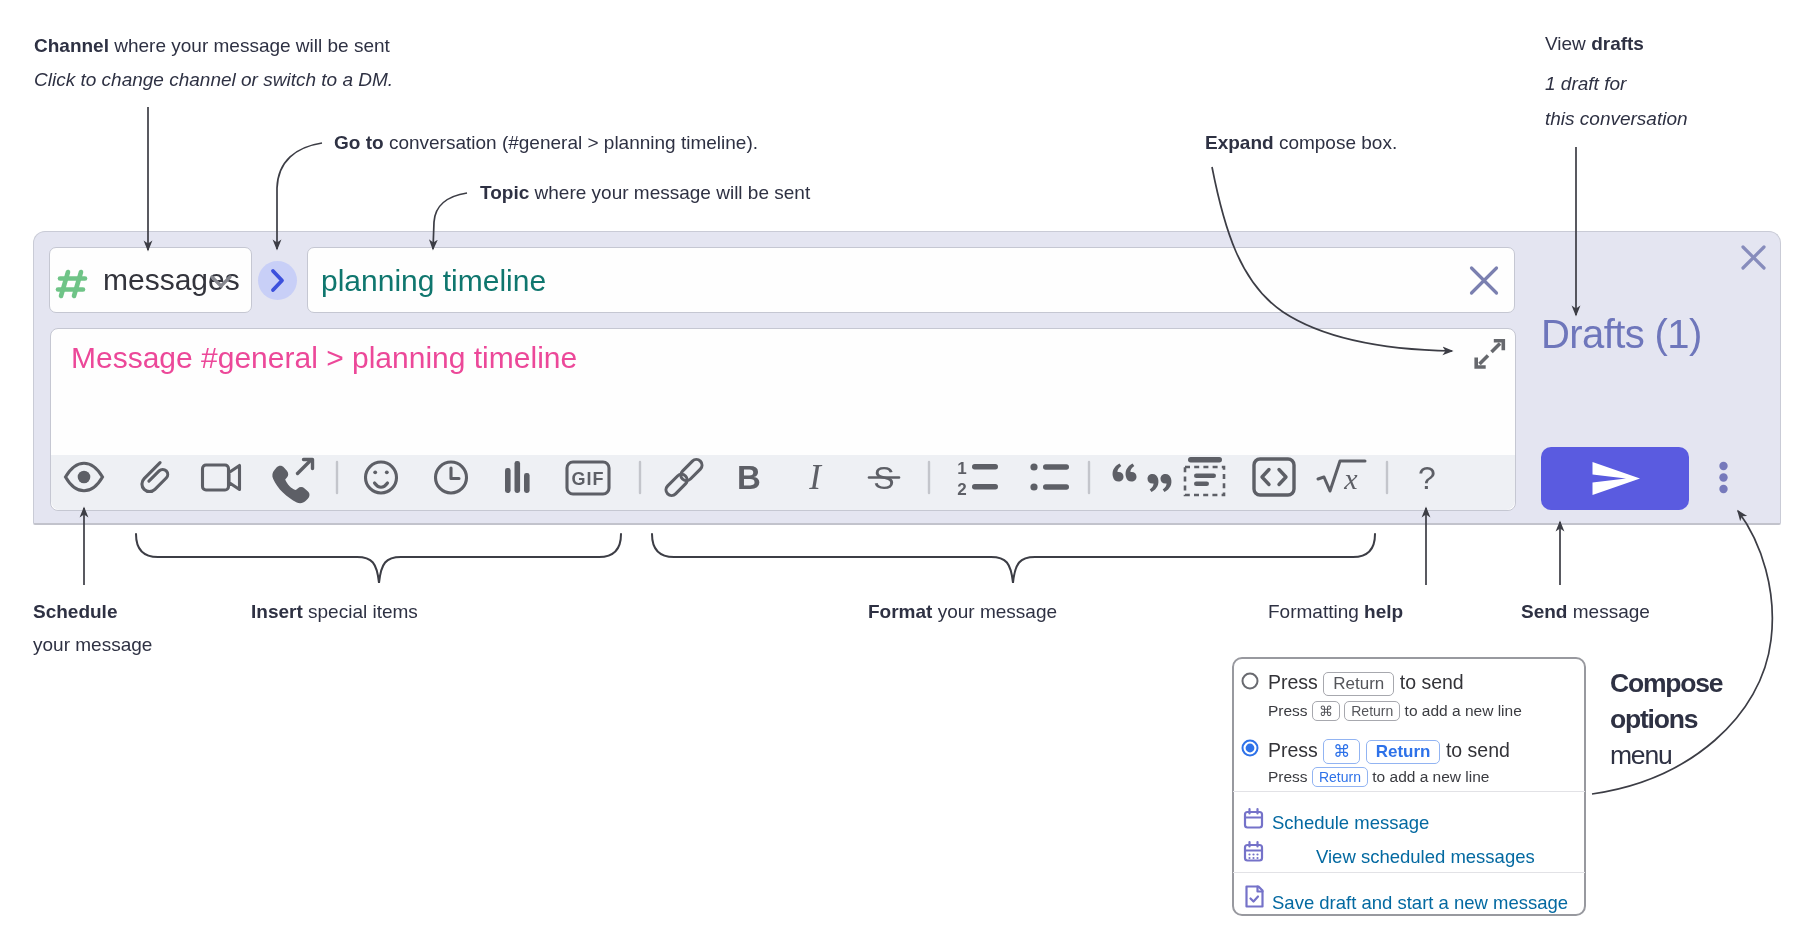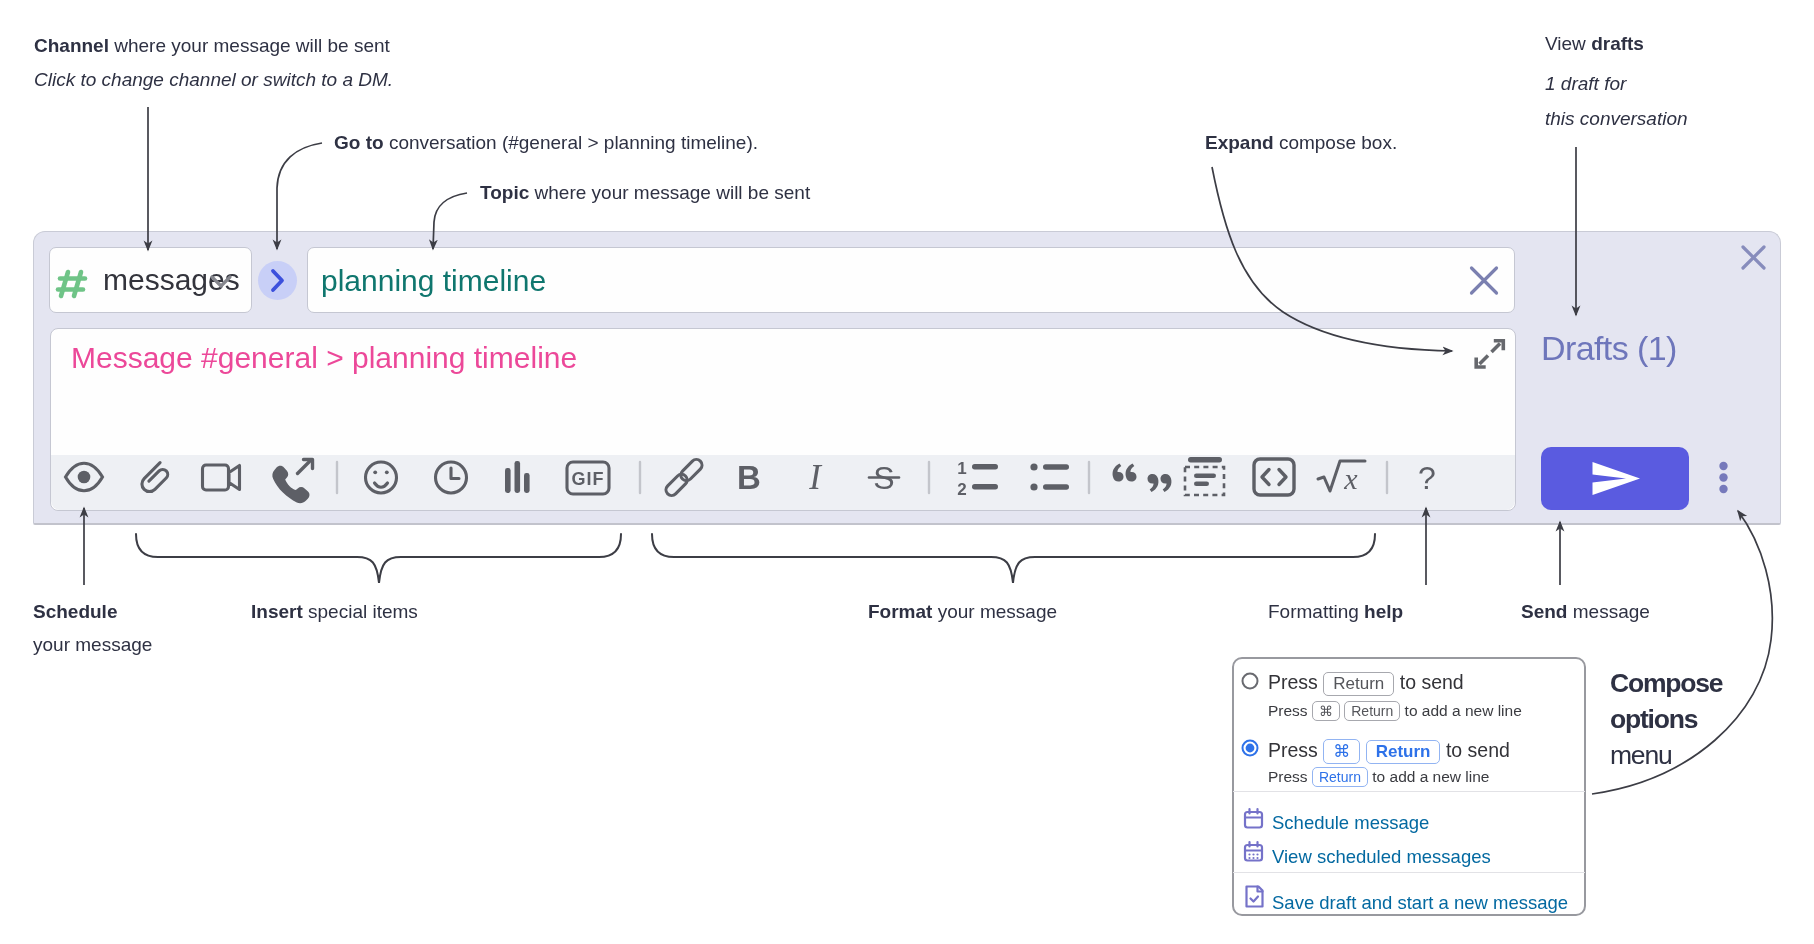--- a/index.html
+++ b/index.html
@@ -12,21 +12,21 @@
   #compose{left:33px;top:231px;width:1748px;height:294px;background:#e4e5f1;border:1px solid #c9cbd6;border-bottom:2px solid #c2c3cc;border-radius:12px 12px 2px 2px;box-sizing:border-box;}
   .wbox{background:#fefefe;border:1px solid #c5c7d2;border-radius:7px;box-sizing:border-box;}
   #chansel{left:49px;top:247px;width:203px;height:66px;}
   #chantext{left:103px;top:263px;font-size:30px;color:#33343c;}
   #bluecirc{left:258px;top:261px;width:39px;height:39px;border-radius:50%;background:#c8cff7;}
   #topicinput{left:307px;top:247px;width:1208px;height:66px;}
   #topictext{left:321px;top:264px;font-size:30px;color:#0f766e;}
   #msgbox{left:50px;top:328px;width:1466px;height:183px;border-radius:8px;}
   #toolbar{left:51px;top:455px;width:1464px;height:55px;background:#eef0f4;border-radius:0 0 9px 9px;}
   #placeholder{left:71px;top:341px;font-size:30px;color:#ec4899;}
-  #drafts{left:1541px;top:329px;font-size:34px;letter-spacing:-0.6px;color:#6e76bb;}
+  #drafts{left:1541px;top:312px;font-size:40px;letter-spacing:-0.6px;color:#6e76bb;}
   #sendbtn{left:1541px;top:447px;width:148px;height:63px;background:#5a5be0;border-radius:10px;}
   
   #popup{left:1232px;top:657px;width:354px;height:259px;background:#fff;border:2px solid #98999f;border-radius:10px;box-sizing:border-box;}
   .ptext{font-size:19.5px;color:#333338;white-space:nowrap;}
   .pstext{font-size:15.5px;color:#3a3b40;white-space:nowrap;}
   .key{display:inline-block;border:1px solid #a7a8ae;border-radius:5px;color:#55565b;background:#fff;}
   .bkey{display:inline-block;border:1px solid #92b4f2;border-radius:5px;color:#2e72e9;background:#fff;}
   .mtext{font-size:18.5px;color:#0369a1;white-space:nowrap;}
   .pdivider{background:#e2e2e6;height:1px;}
 </style>
@@ -61,21 +61,21 @@
 <div class="abs ann" style="left:1521px;top:595px;"><span class="b">Send</span> message</div>
 <div class="abs ann" style="left:1610px;top:665px;line-height:36px;font-size:26.5px;letter-spacing:-1.2px;"><span class="b">Compose<br>options</span><br>menu</div>
 
 <div id="popup" class="abs"></div>
 <div class="abs ptext" style="left:1268px;top:671px;">Press <span class="key" style="font-size:17px;padding:1px 9px;">Return</span> to send</div>
 <div class="abs pstext" style="left:1268px;top:701px;">Press <span class="key" style="font-size:14px;padding:1px 6px;">⌘</span> <span class="key" style="font-size:14px;padding:1px 6px;">Return</span> to add a new line</div>
 <div class="abs ptext" style="left:1268px;top:739px;">Press <span class="bkey" style="font-size:17px;padding:1px 9px;">⌘</span> <span class="bkey" style="font-size:17px;padding:1px 9px;font-weight:bold;">Return</span> to send</div>
 <div class="abs pstext" style="left:1268px;top:767px;">Press <span class="bkey" style="font-size:14px;padding:1px 6px;">Return</span> to add a new line</div>
 <div class="abs pdivider" style="left:1233px;top:791px;width:352px;"></div>
 <div class="abs mtext" style="left:1272px;top:812px;">Schedule message</div>
-<div class="abs mtext" style="left:1272px;top:846px;">View scheduled messages</div>
+<div class="abs mtext" style="left:1316px;top:846px;">View scheduled messages</div>
 <div class="abs pdivider" style="left:1233px;top:872px;width:352px;"></div>
 <div class="abs mtext" style="left:1272px;top:892px;">Save draft and start a new message</div>
 
 <svg class="abs" style="left:0;top:0;" width="1814" height="944" viewBox="0 0 1814 944" fill="none">
   <defs>
     <marker id="ah" viewBox="0 0 10 10" refX="8" refY="5" markerWidth="7" markerHeight="7" orient="auto-start-reverse">
       <path d="M0,1.3 L9.3,5 L0,8.7 L2.5,5 Z" fill="#3c3d45"></path>
     </marker>
   </defs>
   <g stroke="#3c3d45" stroke-width="1.7" fill="none">

